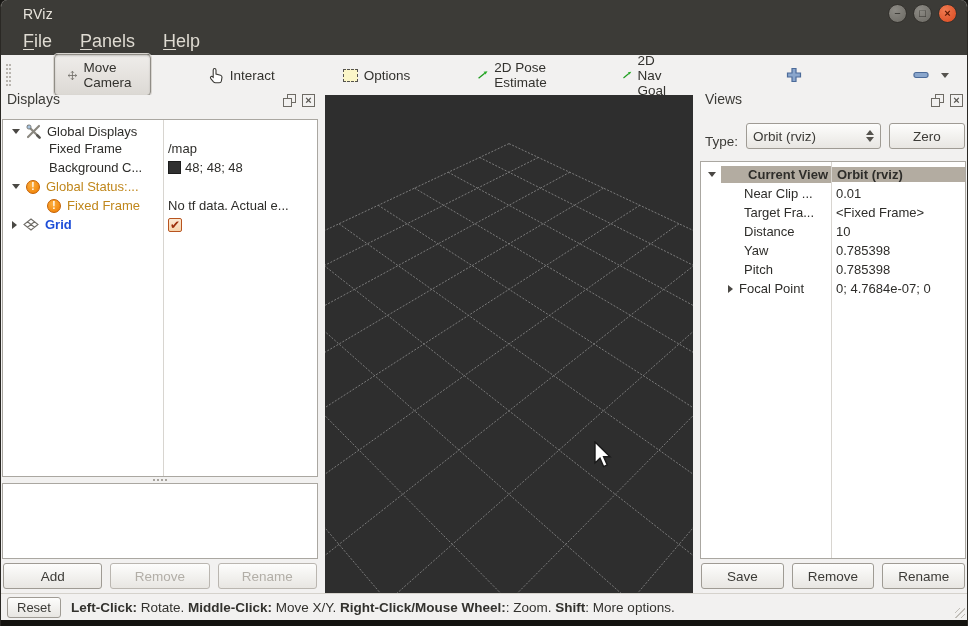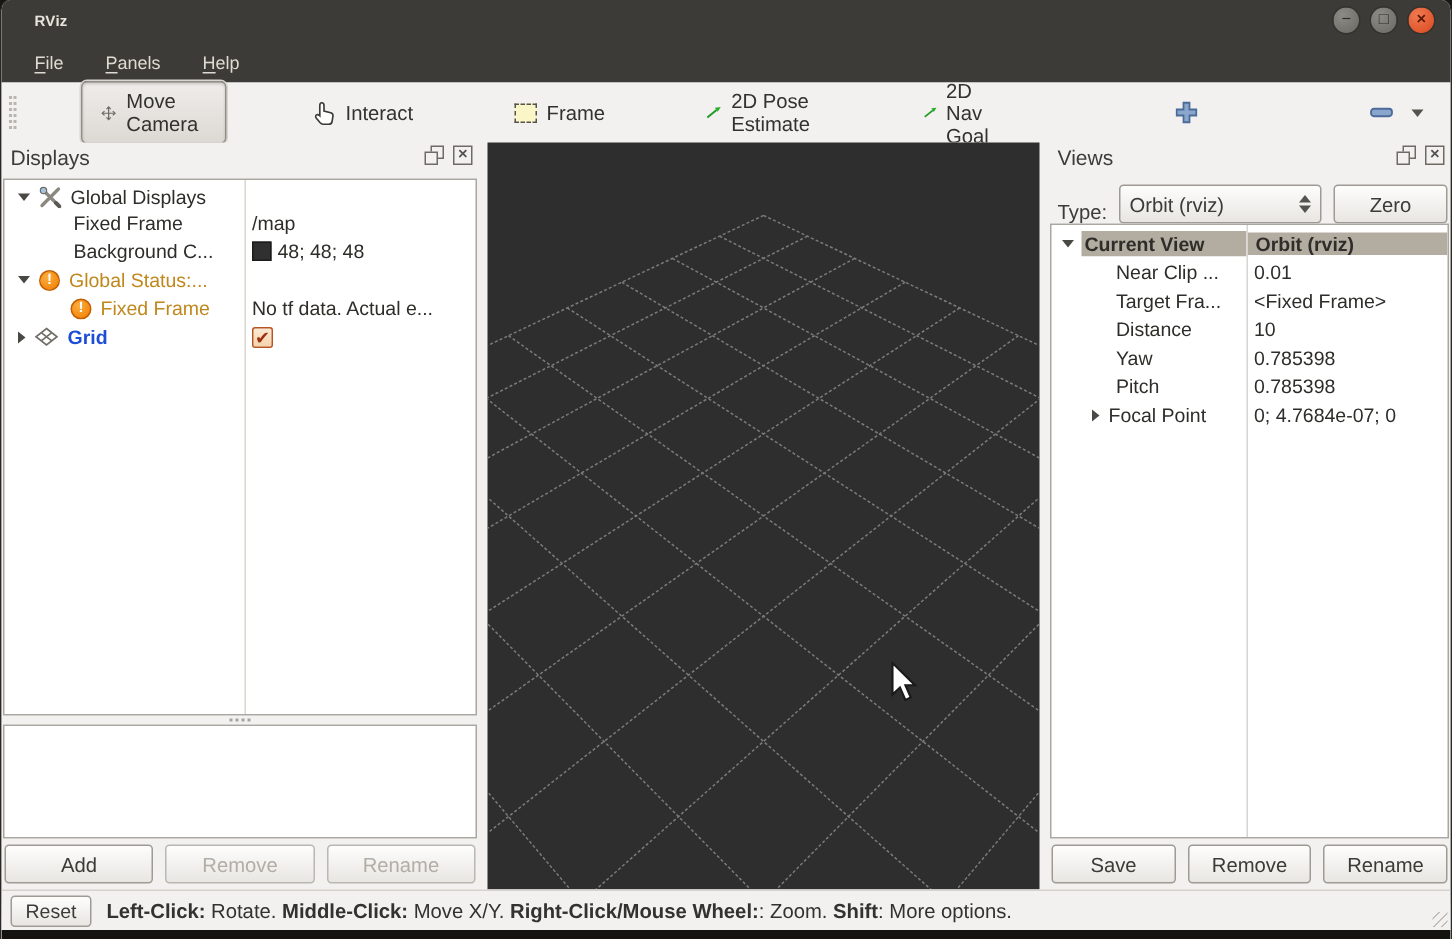--- a/index.html
+++ b/index.html
@@ -1,44 +1,44 @@
 <!DOCTYPE html>
 <html><head>
 <meta charset="utf-8">
 <style>
   * { margin:0; padding:0; box-sizing:border-box; }
   html,body { width:968px; height:626px; background:#181714; font-family:"Liberation Sans","DejaVu Sans",sans-serif; overflow:hidden; }
   .window { width:968px; height:626px; display:flex; flex-direction:column; background:#f2f1f0; border-radius:7px 7px 0 0; overflow:hidden; border-left:1px solid #2a2824; border-right:1px solid #2a2824; }
 
   
   .titlebar { height:28px; background:#3c3b37; display:flex; align-items:center; flex:none; position:relative; }
-  .title-text { color:#e9e5dd; font-weight:bold; font-size:10px; margin-left:22px; letter-spacing:.2px; }
+  .title-text { color:#e9e5dd; font-weight:normal; font-size:14px; margin-left:22px; letter-spacing:.2px; }
   .win-controls { position:absolute; right:10px; top:4px; display:flex; gap:6px; }
   .win-btn { width:19px; height:19px; border-radius:50%; display:flex; align-items:center; justify-content:center; font-size:11px; line-height:1; color:#2e2c28; background:radial-gradient(circle at 35% 30%, #8d8b85, #6a6862); border:1px solid #34322e; cursor:default; }
   .win-btn.close { background:radial-gradient(circle at 35% 30%, #f07a50, #d9481f); color:#5a1804; font-weight:bold; }
 
   
   .menubar { height:27px; background:#3c3b37; display:flex; align-items:center; gap:4px; padding-left:10px; flex:none; }
-  .menu-item { color:#dfdbd2; font-size:12px; padding:3px 12px; }
+  .menu-item { color:#dfdbd2; font-size:18px; padding:3px 12px; }
   .menu-item u { text-decoration:underline; text-underline-offset:2px; }
 
   
   .toolbar { height:40px; background:#f2f1f0; display:flex; align-items:center; flex:none; padding-left:2px;gap:40px; }
   .tb-grip { width:7px; height:22px; margin:0 3px; border-left:2px dotted #b9b5af; border-right:2px dotted #b9b5af; }
   .tool { display:flex; align-items:center; gap:6px; font-size:13.5px; color:#33322e; padding:5px 10px; margin-right:8px; }
   .tool.pressed { background:linear-gradient(#efedea,#dcd9d4); border:1px solid #908d86; border-radius:4px; box-shadow:inset 0 1px 2px rgba(0,0,0,.18), 0 0 0 1px #d8d5d0; padding:5px 12px; }
   .sel-icon { width:15px; height:13px; background:#fbf6c8; border:1px dashed #55534e; }
   .tb-spacer { width:14px; }
   .dd-arrow { width:0; height:0; border-left:4px solid transparent; border-right:4px solid transparent; border-top:5px solid #55534e; margin-left:6px; }
 
   
   .main { flex:1; display:flex; min-height:0; background:#f2f1f0; }
   .splitter { width:6px; flex:none; }
   .side-panel { display:flex; flex-direction:column; flex:none; min-height:0; }
-  .panel-header { height:24px; display:flex; align-items:flex-start; padding:2px 4px 0 6px; flex:none;gap:32px; }
+  .panel-header { height:24px; display:flex; align-items:flex-end; padding:2px 4px 12px 6px; flex:none;gap:32px; }
   .panel-title { font-size:14px; color:#3c3b37; flex:1; }
   .panel-hdr-btns { display:flex; gap:6px; align-items:center; }
   .hdr-icon { width:13px; height:13px; position:relative; cursor:default; }
   .float-sq1 { position:absolute; right:0; top:0; width:9px; height:9px; border:1px solid #6e6b65; background:#f2f1f0; }
   .float-sq2 { position:absolute; left:0; bottom:0; width:9px; height:9px; border:1px solid #6e6b65; background:#f2f1f0; }
   .close-sq { position:absolute; inset:0; border:1px solid #6e6b65; color:#55534e; font-size:11px; font-weight:bold; display:flex; align-items:center; justify-content:center; line-height:1; }
 
   .tree-box { background:#ffffff; border:1px solid #aaa7a1; margin:0 1px; position:relative; overflow:hidden; }
   .col-divider { position:absolute; top:0; bottom:0; width:1px; background:#d8d5d0; }
   .tree-row { display:flex; height:19px; align-items:center; font-size:13px; color:#2e2d2a; position:relative; }
@@ -118,21 +118,21 @@
 
     <div class="tool">
       <svg width="15" height="17" viewBox="0 0 15 17">
         <path d="M5.5 1.5 C6.6 1.5 7 2.4 7 3.3 L7 7 L11.5 8.2 C12.6 8.5 13 9.2 13 10.2 L12.4 14 C12.2 15.2 11.4 15.8 10.2 15.8 L6.4 15.8 C5.5 15.8 4.9 15.4 4.3 14.7 L1.8 11.6 C1.2 10.8 1.4 10 2 9.6 C2.7 9.2 3.4 9.4 4 10 L4.2 10.2 L4.2 3.3 C4.2 2.4 4.5 1.5 5.5 1.5 Z" fill="#ffffff" stroke="#3b3a36" stroke-width="1.1"></path>
       </svg>
       <span>Interact</span>
     </div>
 
     <div class="tool">
       <span class="sel-icon"></span>
-      <span>Frame</span>
+      <span>Options</span>
     </div>
 
     <div class="tool">
       <svg width="18" height="14" viewBox="0 0 18 14">
         <path d="M1 13 L12 4" stroke="#1f9c1f" stroke-width="2.4"></path>
         <path d="M10 1.2 L17 0.4 L13.4 6.2 Z" fill="#27ae27"></path>
       </svg>
       <span>2D Pose Estimate</span>
     </div>
 
@@ -310,21 +310,21 @@
         <div class="combo">
           <span class="combo-label">Orbit (rviz)</span>
           <span class="spinners">
               <span class="spin-up"></span>
               <span class="spin-down"></span>
             </span>
         </div>
         <button class="btn zero-btn">Zero</button>
       </div>
 
-      <div class="tree-box" style="flex:1; margin-top:0;">
+      <div class="tree-box" style="flex:1; margin-top:12px;text-align:right;">
         <div class="col-divider" style="left:130px;"></div>
 
         <div class="tree-row" style="margin-top:3px;">
           <div class="tr-label" style="width:130px; padding-left:7px; gap:5px;">
             <span class="expander exp-down"></span>
             <span class="bold" style="background:#b3aca1; padding:1px 3px 1px 2px; flex:1;">Current View</span>
           </div>
           <div class="tr-value bold hl-row" style="margin-left:1px;">Orbit (rviz)</div>
         </div>
 

